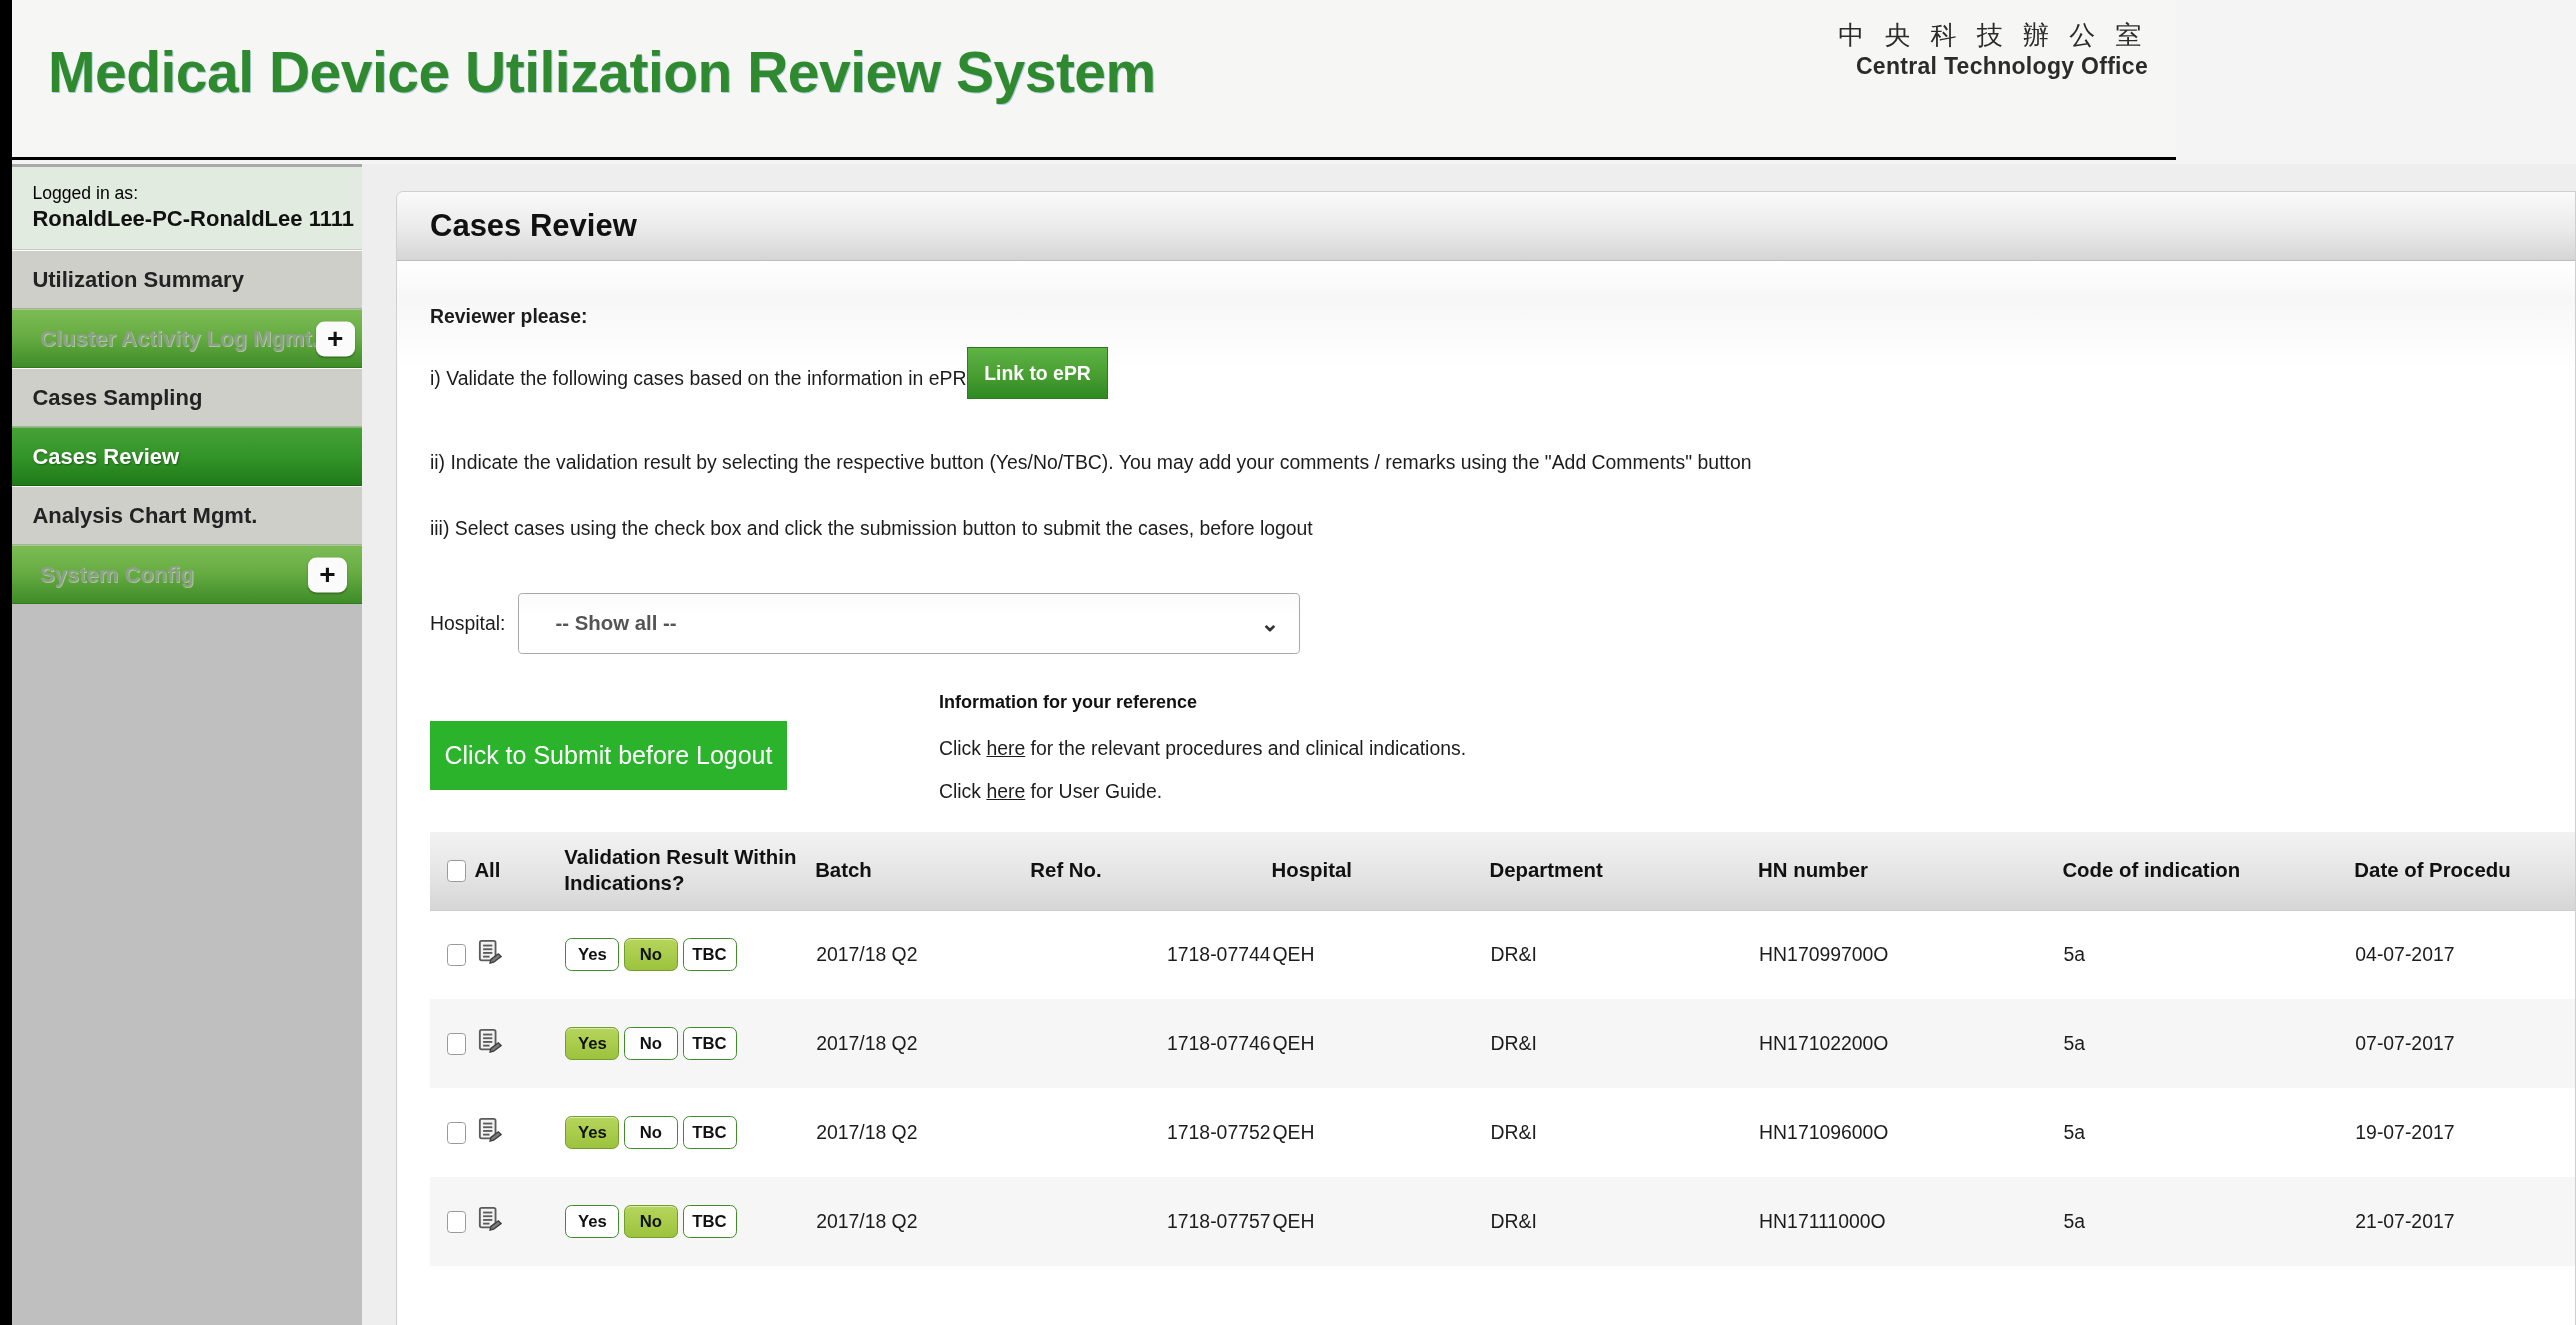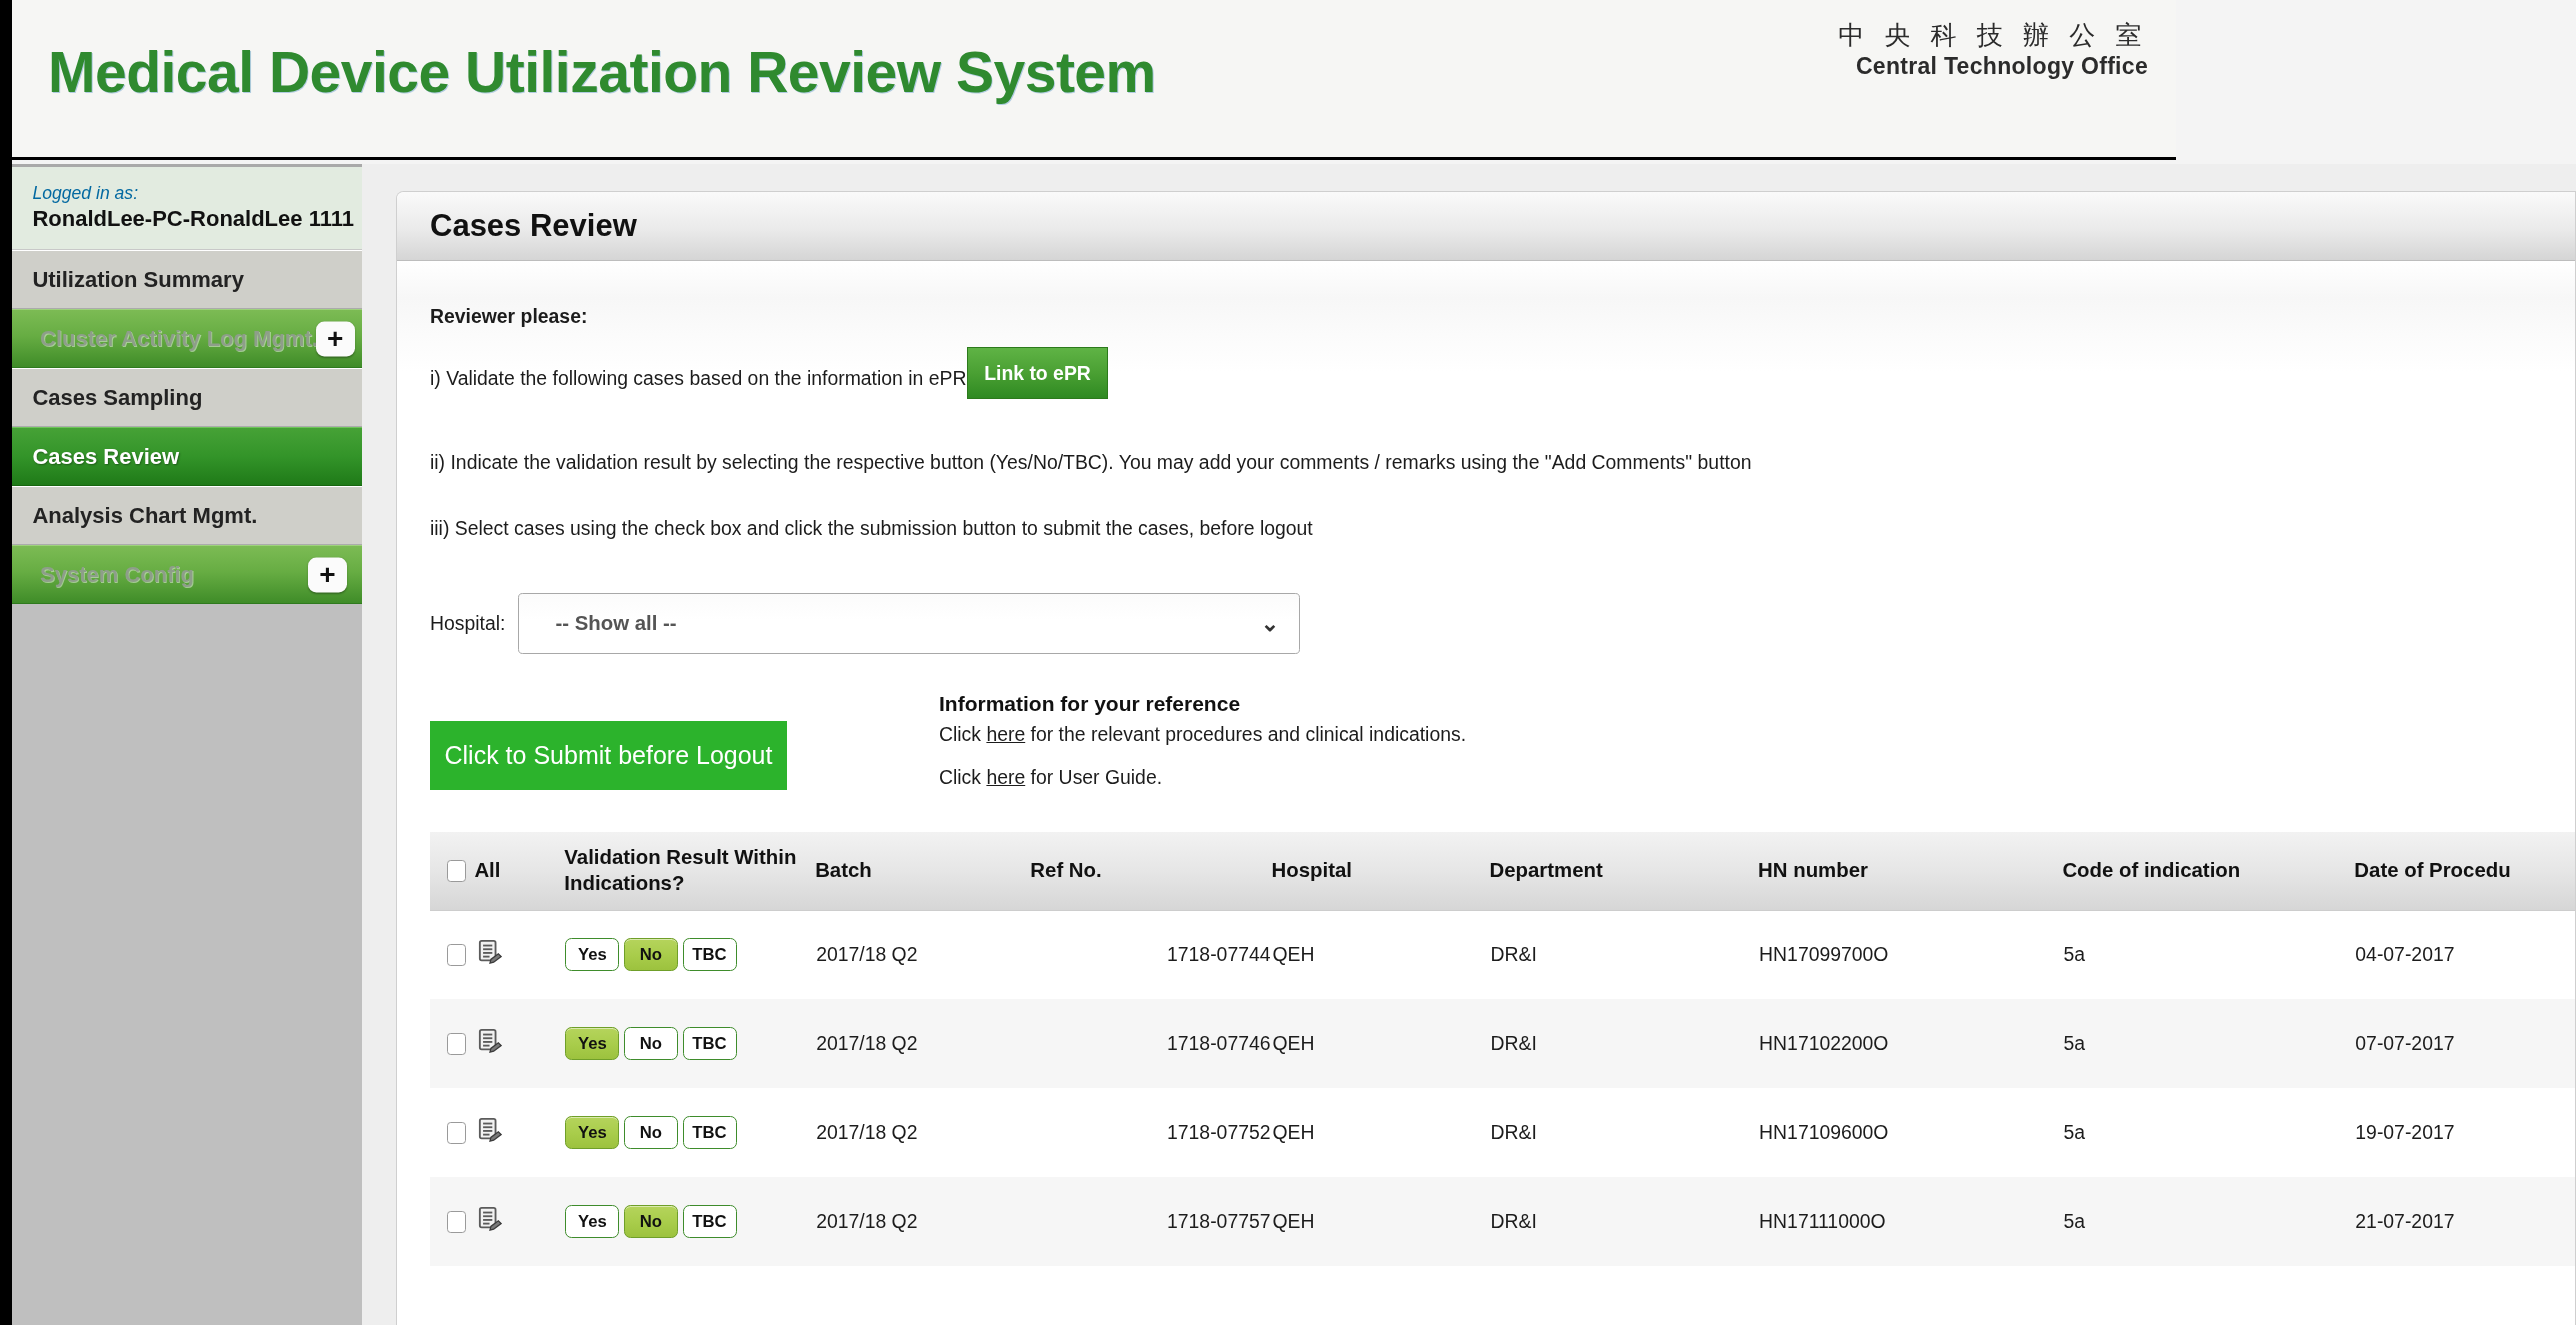--- a/index.html
+++ b/index.html
@@ -61,21 +61,21 @@
     width: 350px; height: 1161px;
     background: #bfbfbf;
     border-top: 3.7px solid #a9a9a9;
   }
   .user-box {
     position: relative;
     background: #e2ebe0;
     padding: 15px 0 16.7px 20.4px;
     border-bottom: 0.9px solid #c8c8c8;
   }
-  .user-label { font-size: 17.6px; color: #0369a1; line-height: 1.3; font-style: italic; }
+  .user-label { font-size: 17.6px; color: #000000; line-height: 1.3; }
   .user-name  { font-size: 22px; color: #111111; font-weight: bold; line-height: 1.26; }
 
   .nav-item {
     position: relative;
     height: 59px;
     display: flex; align-items: center;
     padding-left: 20.4px;
     font-size: 22px; font-weight: bold;
     color: #232323;
     background: #cfcfc9;
@@ -199,21 +199,21 @@
     position: absolute; left: 33px; top: 460px;
     width: 357px; height: 69px;
     background: #2cb32c;
     color: #ffffff;
     font-size: 25px;
     display: flex; align-items: center; justify-content: center;
     cursor: pointer;
   }
 
   .info-block { position: absolute; left: 542px; top: 431px; }
-  .info-title { font-size: 21px; font-weight: bold; color: #111111; margin-bottom: 7px; }
+  .info-title { font-size: 18px; font-weight: bold; color: #111111; margin-bottom: 24px; }
   .info-line  { font-size: 19.4px; color: #1c1c1c; margin-bottom: 20.4px; white-space: nowrap; }
   .info-line a { color: #1c1c1c; text-decoration: underline; cursor: pointer; }
 
   
   .tbl-wrap {
     position: absolute; left: 33px; top: 571px;
     width: 2146px;
     overflow: hidden;
   }
   table.cases { border-collapse: collapse; width: 2241px; table-layout: fixed; }

